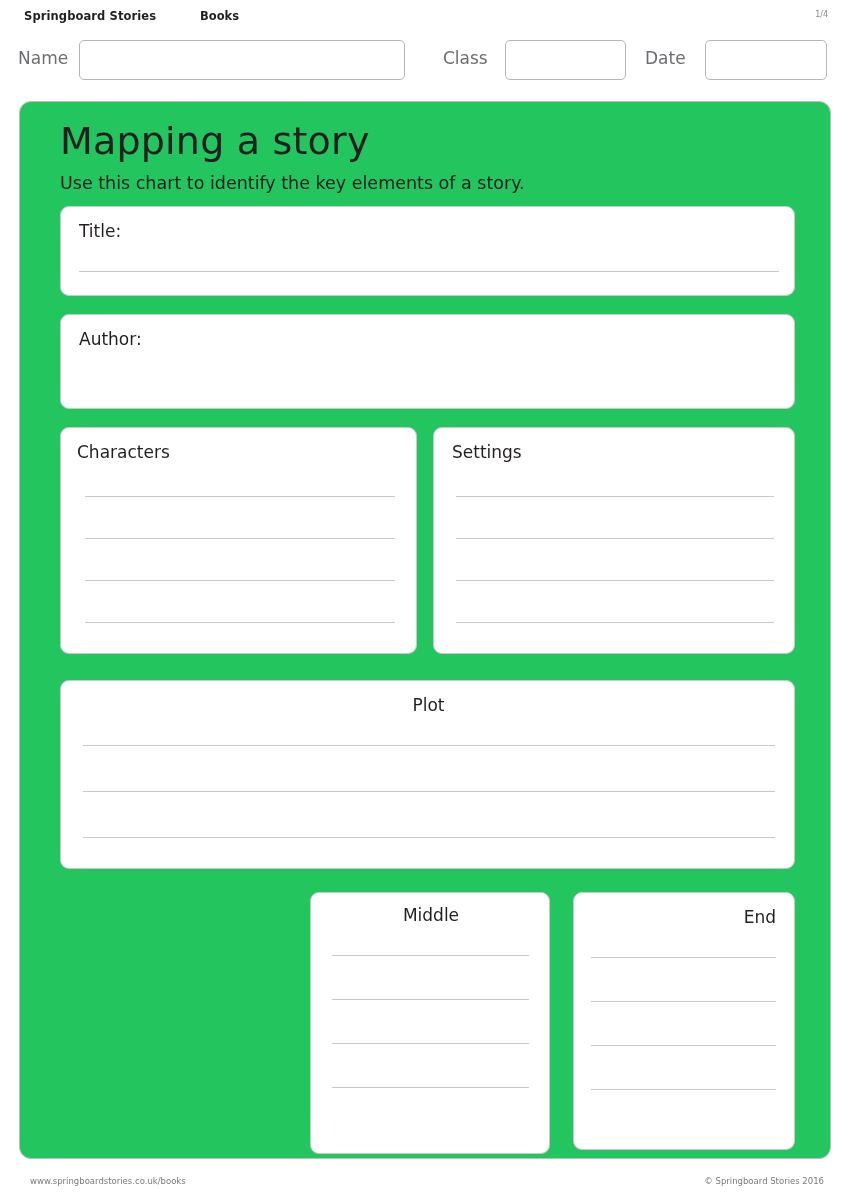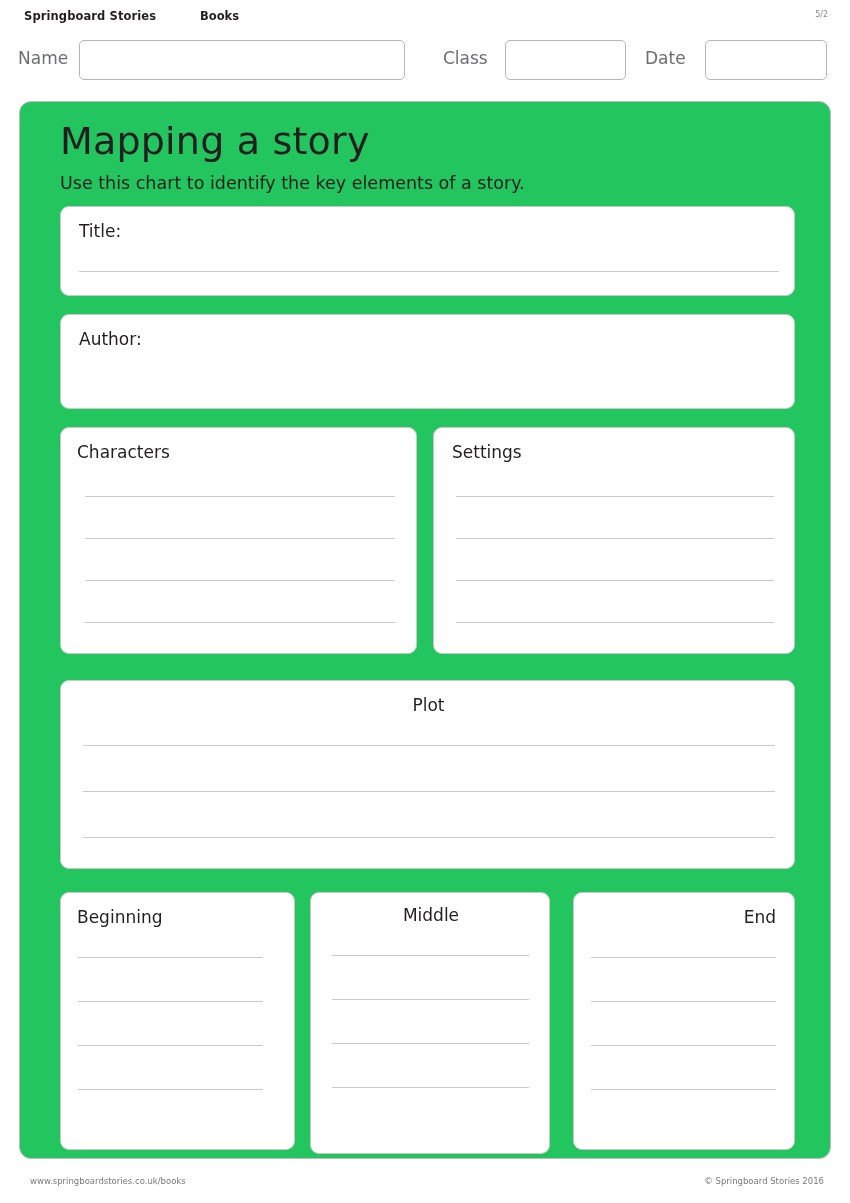--- a/index.html
+++ b/index.html
@@ -161,21 +161,21 @@
   }
 </style>
 </head>
 <body>
 
 <div class="page">
 
   <div class="topbar">
     <div class="brand">Springboard Stories</div>
     <div class="section-label">Books</div>
-    <div class="page-num">5/2</div>
+    <div class="page-num">1/4</div>
   </div>
 
   <div class="meta-row">
     <div class="meta-label" id="name-label">Name</div>
     <div class="meta-box" id="name-box"></div>
 
     <div class="meta-label" id="class-label">Class</div>
     <div class="meta-box" id="class-box"></div>
 
     <div class="meta-label" id="date-label">Date</div>
@@ -212,27 +212,20 @@
       <div class="rule" style="left:22px; top:194px; width:318px;"></div>
     </div>
 
     <div class="box" id="plot-box">
       <div class="box-label" style="left:0; top:14px; width:735px; text-align:center;">Plot</div>
       <div class="rule" style="left:22px; top:64px;  width:692px;"></div>
       <div class="rule" style="left:22px; top:110px; width:692px;"></div>
       <div class="rule" style="left:22px; top:156px; width:692px;"></div>
     </div>
 
-    <div class="box" id="begin-box">
-      <div class="box-label" style="left:16px; top:14px;">Beginning</div>
-      <div class="rule" style="left:17px; top:64px;  width:185px;"></div>
-      <div class="rule" style="left:17px; top:108px; width:185px;"></div>
-      <div class="rule" style="left:17px; top:152px; width:185px;"></div>
-      <div class="rule" style="left:17px; top:196px; width:185px;"></div>
-    </div>
 
     <div class="box" id="middle-box">
       <div class="box-label" style="left:0; top:12px; width:240px; text-align:center;">Middle</div>
       <div class="rule" style="left:21px; top:62px;  width:197px;"></div>
       <div class="rule" style="left:21px; top:106px; width:197px;"></div>
       <div class="rule" style="left:21px; top:150px; width:197px;"></div>
       <div class="rule" style="left:21px; top:194px; width:197px;"></div>
     </div>
 
     <div class="box" id="end-box">

